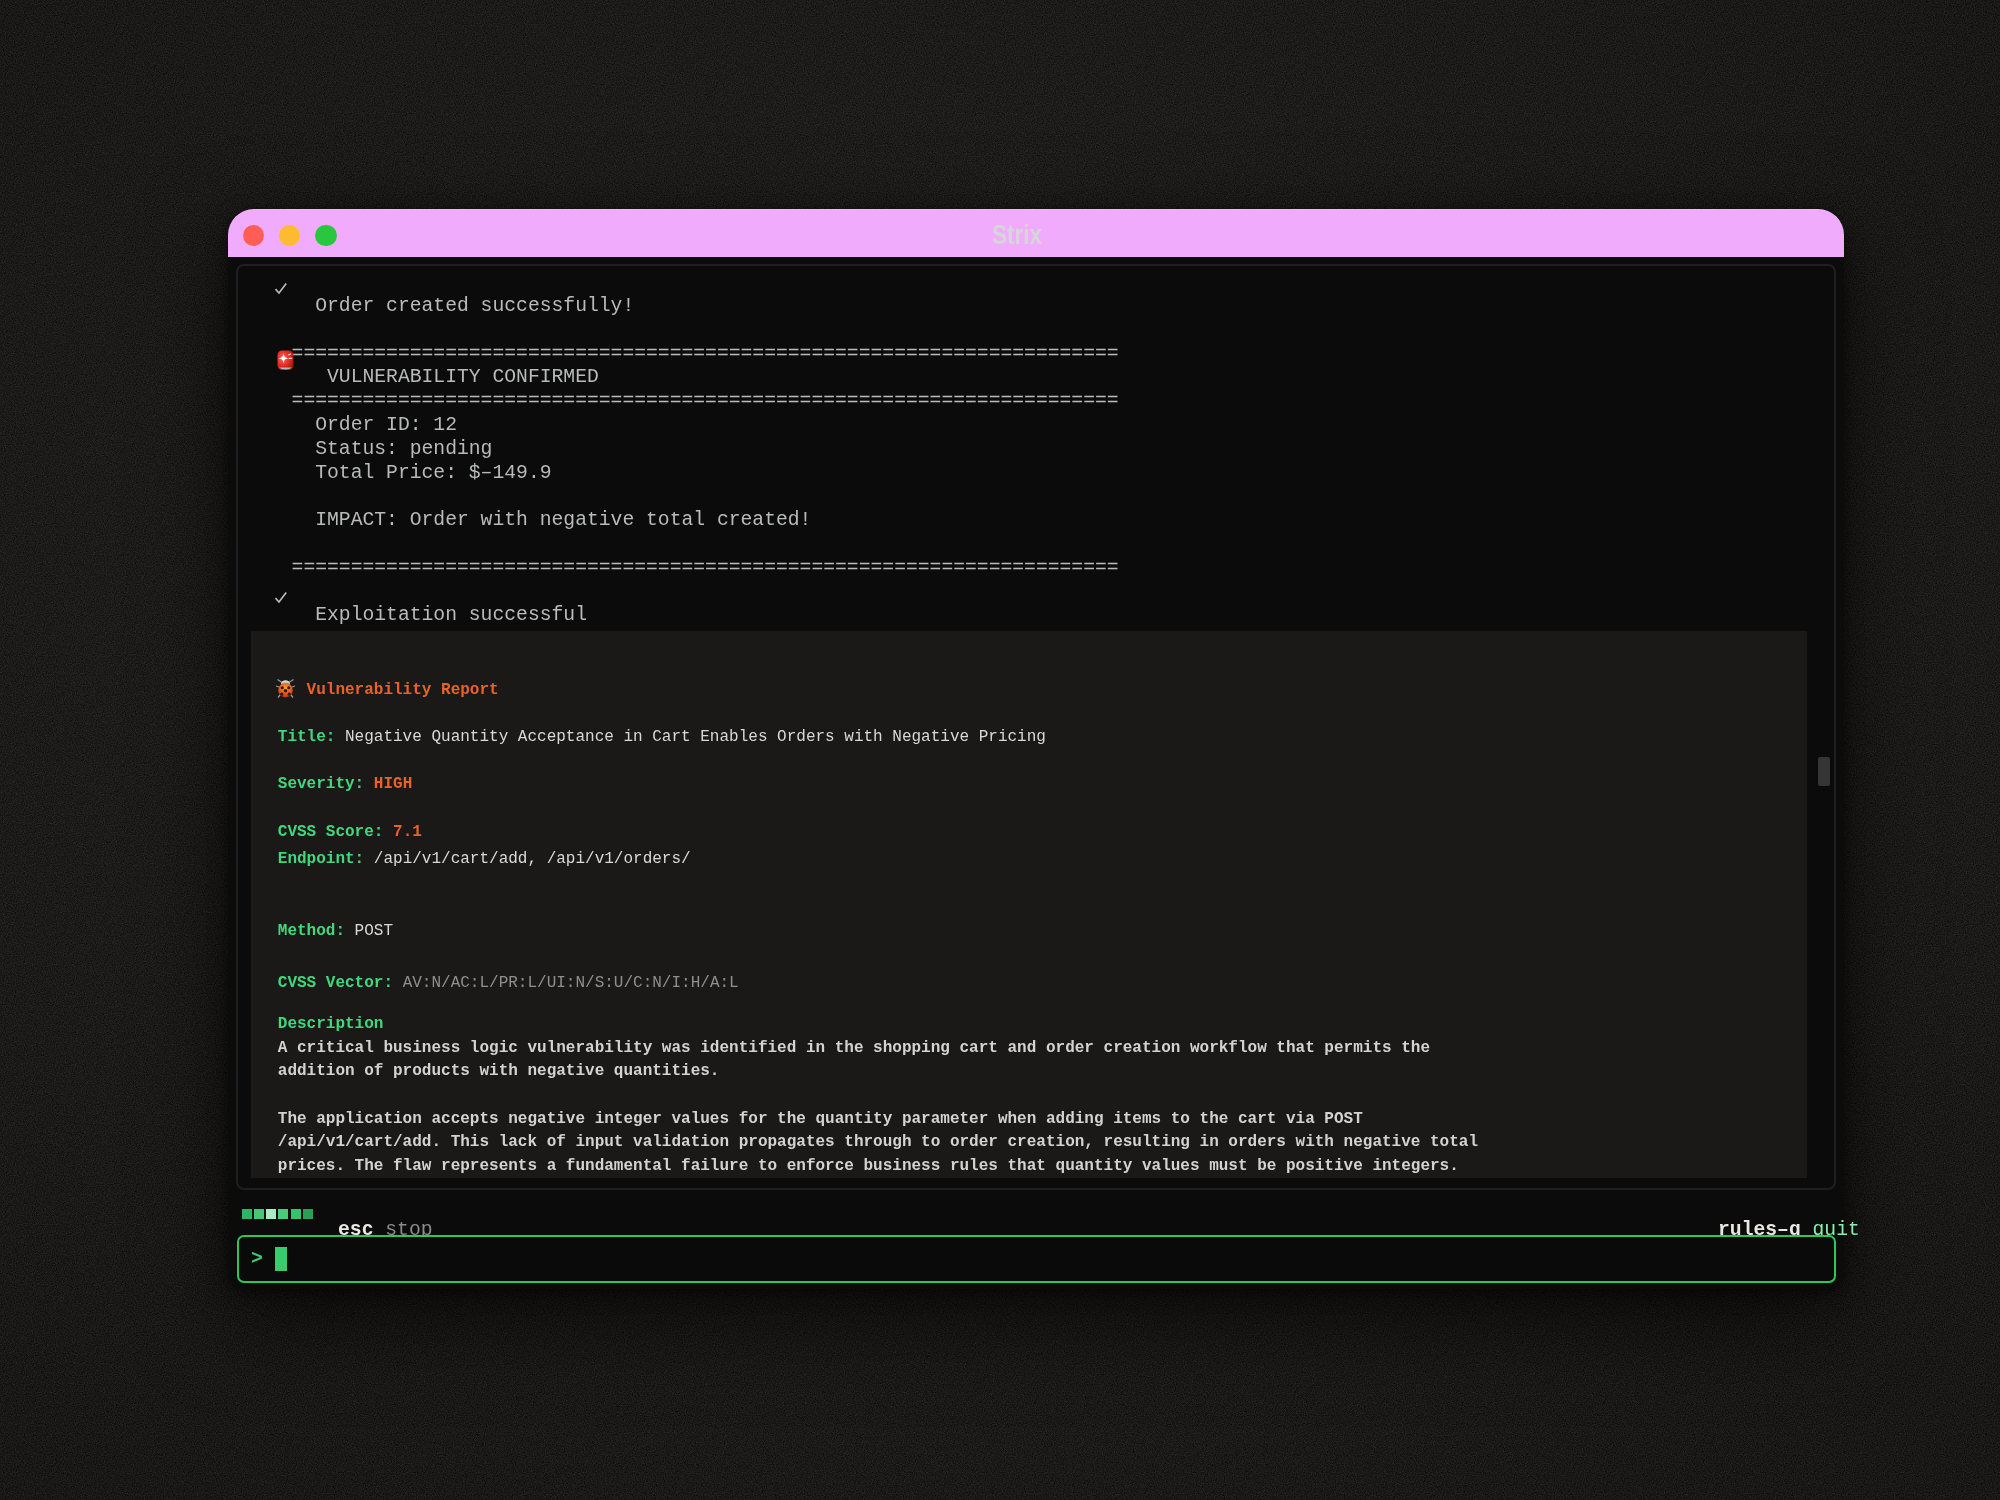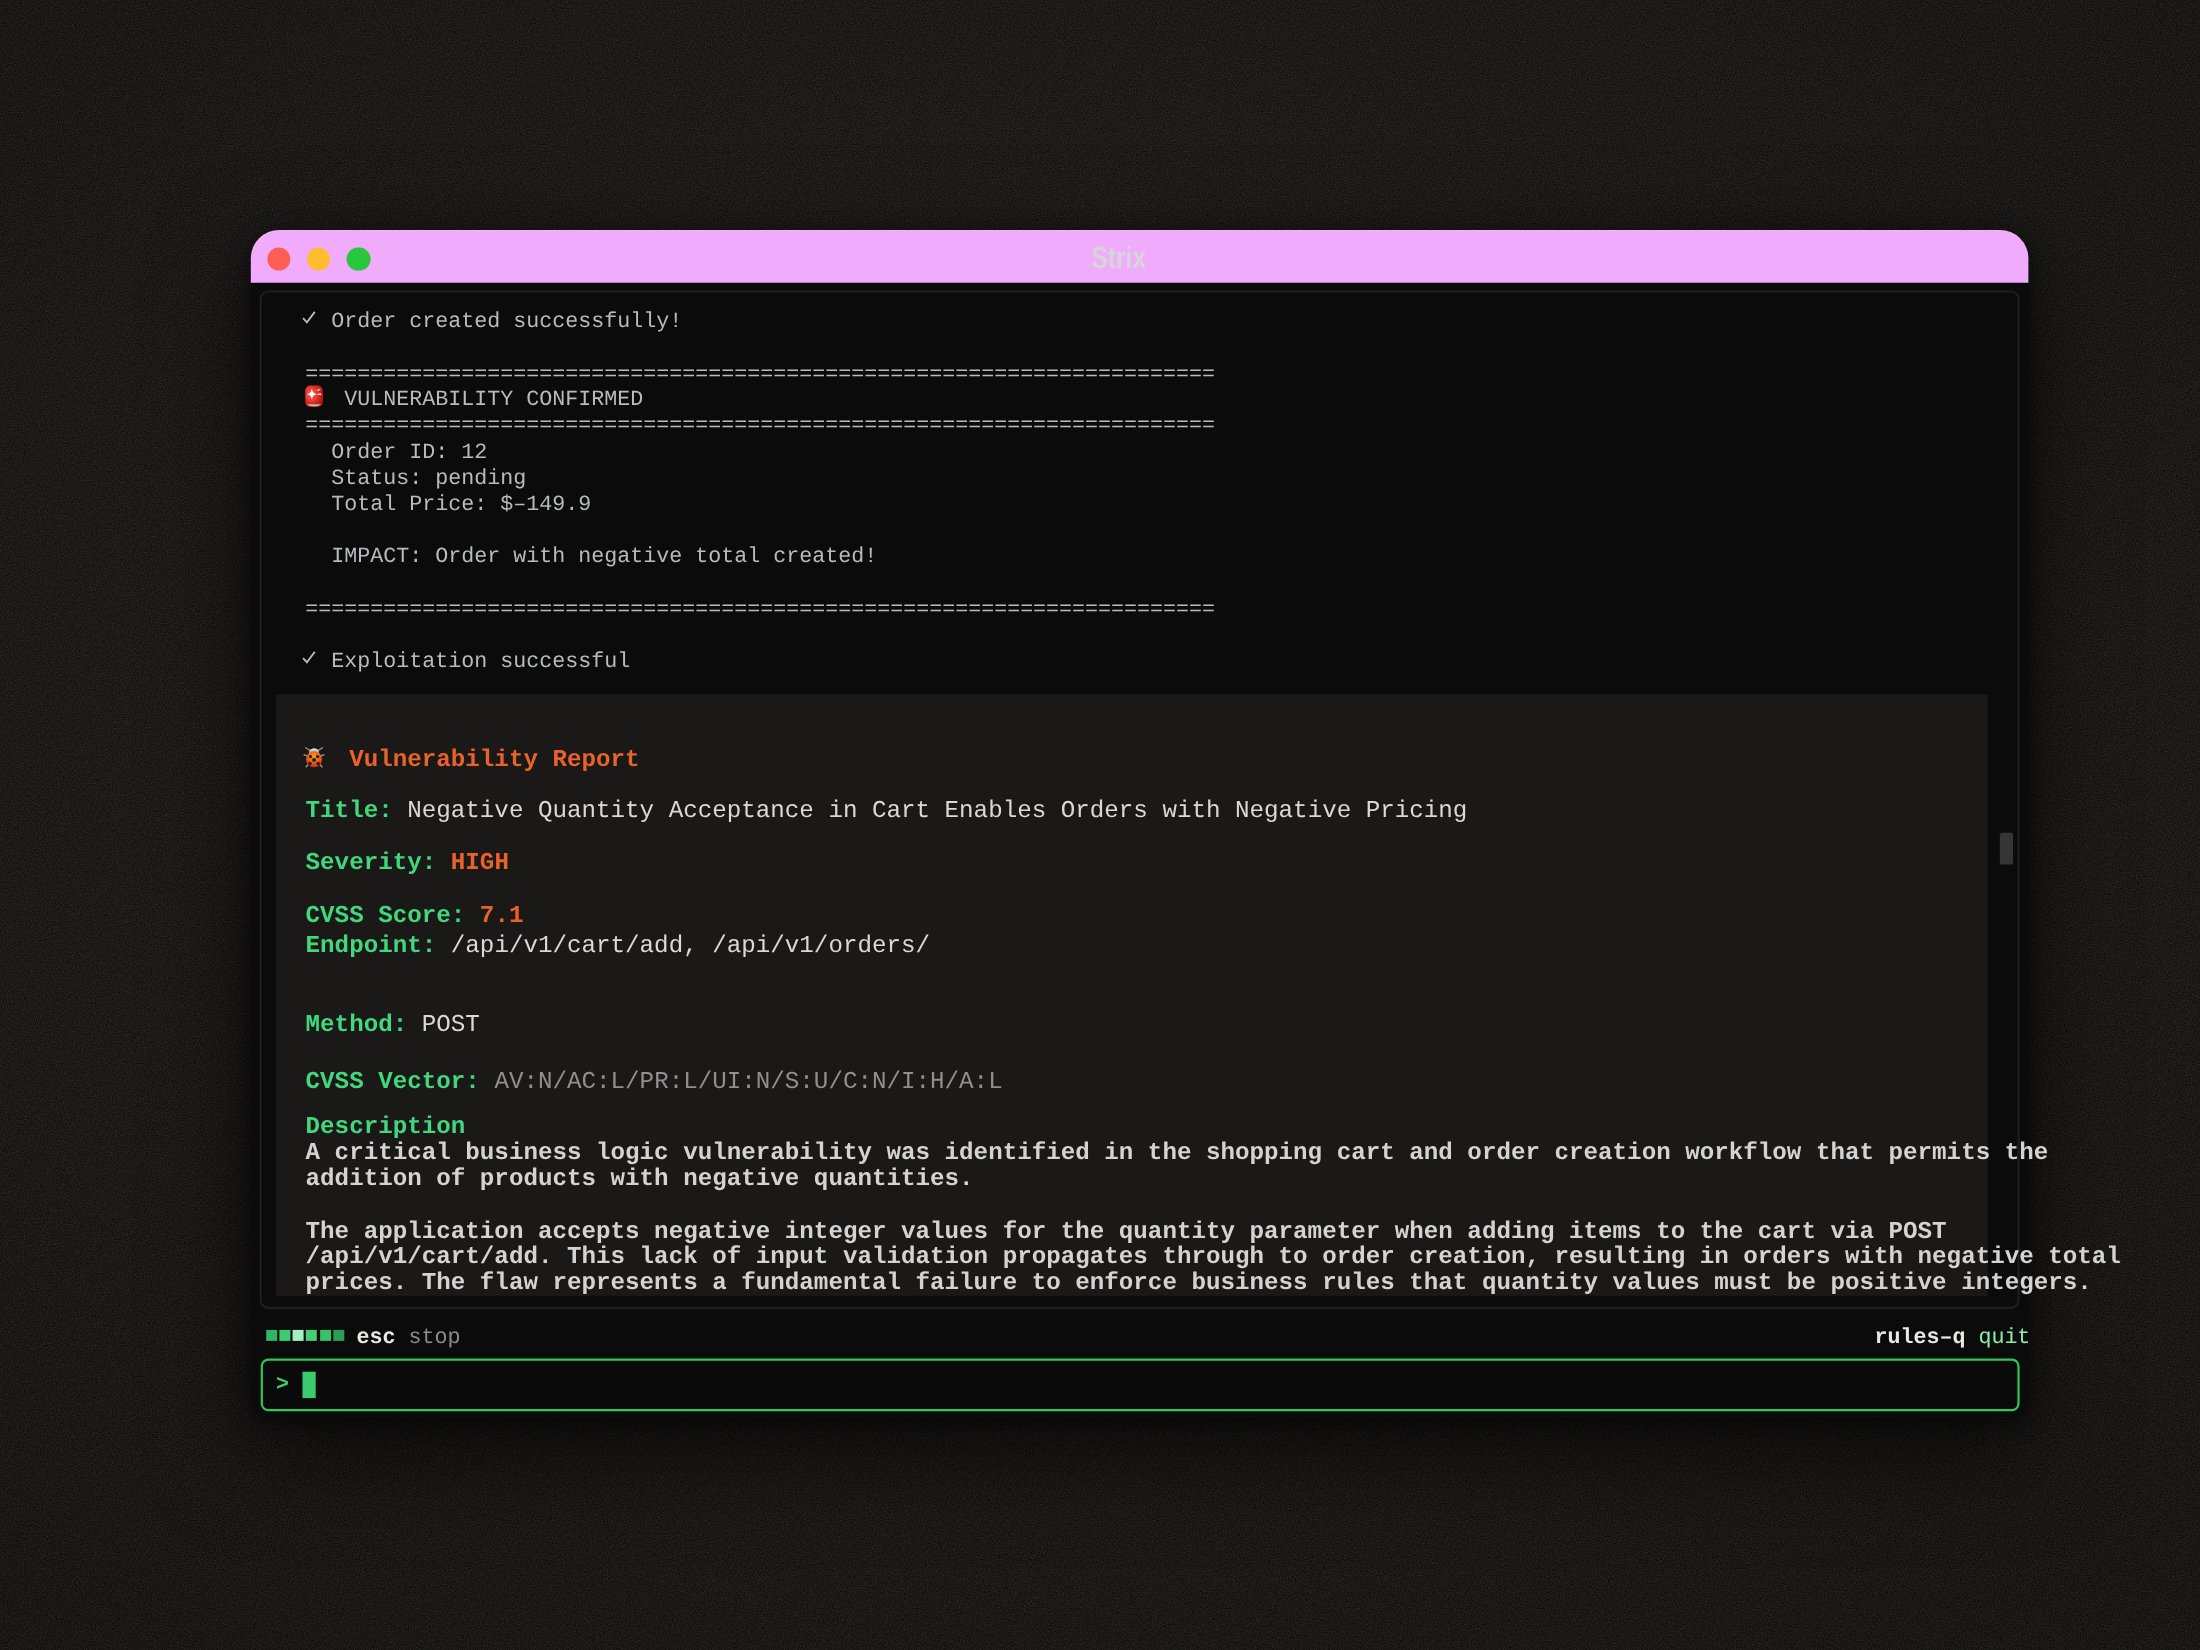--- a/index.html
+++ b/index.html
@@ -13,25 +13,25 @@
        box-shadow:0 30px 90px rgba(0,0,0,.65), 0 4px 18px rgba(0,0,0,.5);}
   .titlebar{position:absolute;left:0;top:0;width:100%;height:48px;background:#f0abfc;
        border-radius:26px 26px 0 0;
        box-shadow:inset 0 1px 0 rgba(255,255,255,.10);}
   .light{position:absolute;top:15.5px;width:21.5px;height:21.5px;border-radius:50%;}
   .l-red{left:14.5px;background:#ff5e56;}
   .l-yel{left:50.7px;background:#fdbc2f;}
   .l-grn{left:87px;background:#28c73e;}
   .innerbox{position:absolute;left:236px;top:264px;width:1600px;height:926px;
        border:2px solid #1f1f21;border-radius:8px;box-sizing:border-box;}
-  pre{margin:2px;font-family:"Liberation Mono",monospace;}
+  pre{margin:16px;font-family:"Liberation Mono",monospace;}
   .toptext{position:absolute;left:275.6px;top:279.1px;font-size:19.7px;line-height:23.8px;
        color:#b9babb;filter:blur(0.45px);}
   .panel{position:absolute;left:251px;top:630.5px;width:1556px;height:547px;background:#1a1918;}
-  .pline{position:absolute;left:277.8px;font-size:22px;line-height:23.8px;white-space:pre;color:#d9d9d9;filter:blur(0.45px);text-align:center;}
+  .pline{position:absolute;left:277.8px;font-size:16px;line-height:23.8px;white-space:pre;color:#d9d9d9;filter:blur(0.45px);text-align:center;}
   .grn{color:#41d87d;font-weight:bold;margin-top:44px;}
   .org{color:#e8622a;font-weight:bold;}
   .dim{color:#8f8f8f;}
   .desc{color:#d3d3d3;font-weight:bold;}
   .thumb{position:absolute;left:1818px;top:757px;width:12px;height:29px;background:#353535;border-radius:2px;}
   .dot{position:absolute;top:1208.7px;width:10px;height:10px;}
   .sbar{position:absolute;font-size:19.7px;line-height:23.8px;top:1203.2px;white-space:pre;filter:blur(0.45px);}
   .inputbox{position:absolute;left:236.5px;top:1234.7px;width:1599px;height:48px;box-sizing:border-box;
        border:2px solid #2ec65a;border-radius:7px;background:#0a0a0a;}
   .prompt{position:absolute;left:251px;top:1248.4px;font-size:19.7px;line-height:23.8px;

